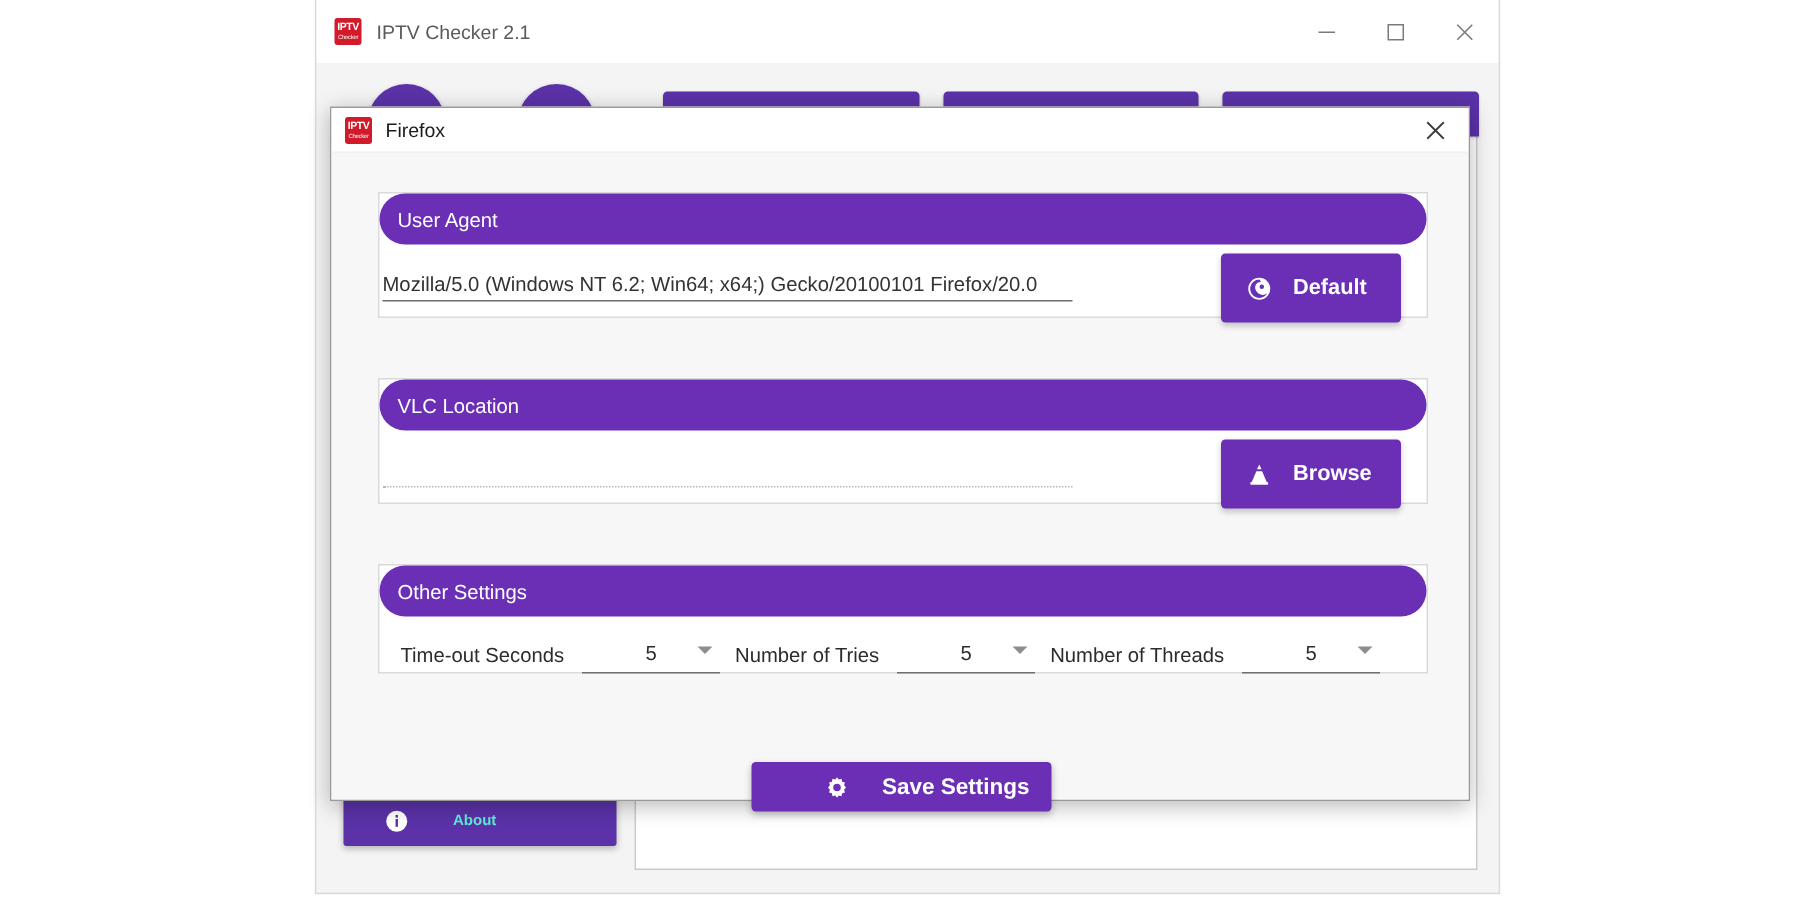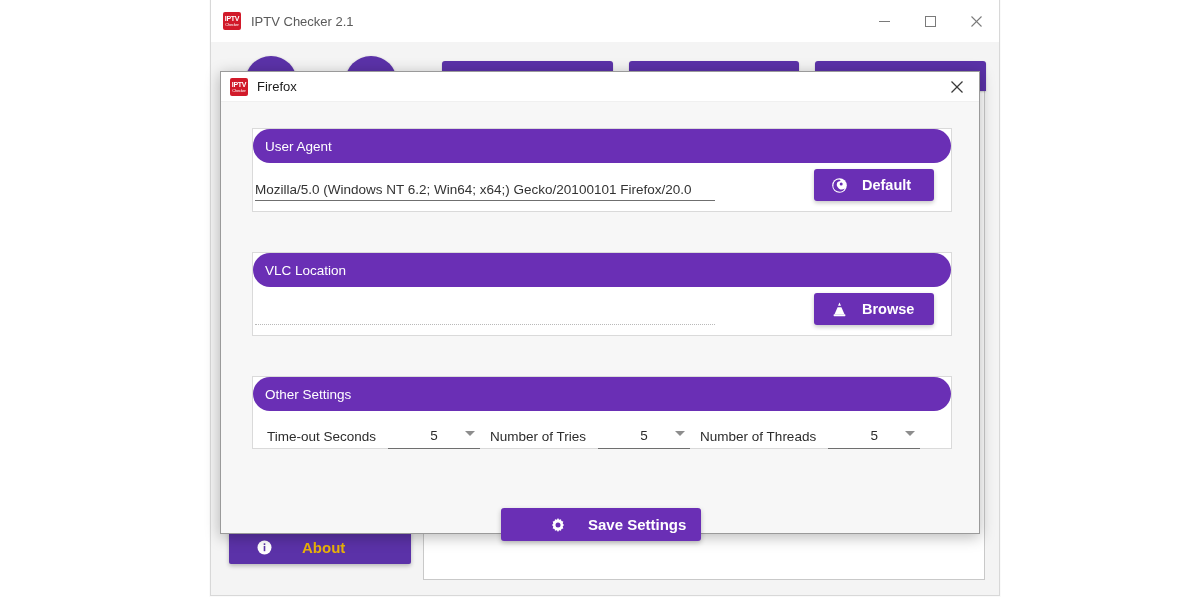--- a/index.html
+++ b/index.html
@@ -155,22 +155,22 @@
     display: flex;
     align-items: center;
     box-shadow: 0 2px 4px rgba(0,0,0,0.25);
   }
   #about-button .btn-ico {
     margin-left: 28px;
     display: flex;
     align-items: center;
   }
   #about-label {
-    color: #eab308;
-    font-size: 15px;
+    color: #5eead4;
+    font-size: 10px;
     font-weight: bold;
     margin-left: 30px;
   }
 
   
   #settings-dialog {
     position: absolute;
     left: 220px;
     top: 71px;
     width: 760px;
@@ -267,21 +267,21 @@
     border-bottom: 1px dotted #b9b9b9;
     min-height: 19px;
   }
 
   
   .group-action-btn {
     position: absolute;
     right: 17px;
     top: 6px;
     width: 120px;
-    height: 32px;
+    height: 46px;
     background: #6a2fb5;
     border-radius: 3px;
     display: flex;
     align-items: center;
     box-shadow: 0 2px 4px rgba(0,0,0,0.22);
   }
   .group-action-btn .btn-ico {
     margin-left: 16px;
     display: flex;
     align-items: center;

